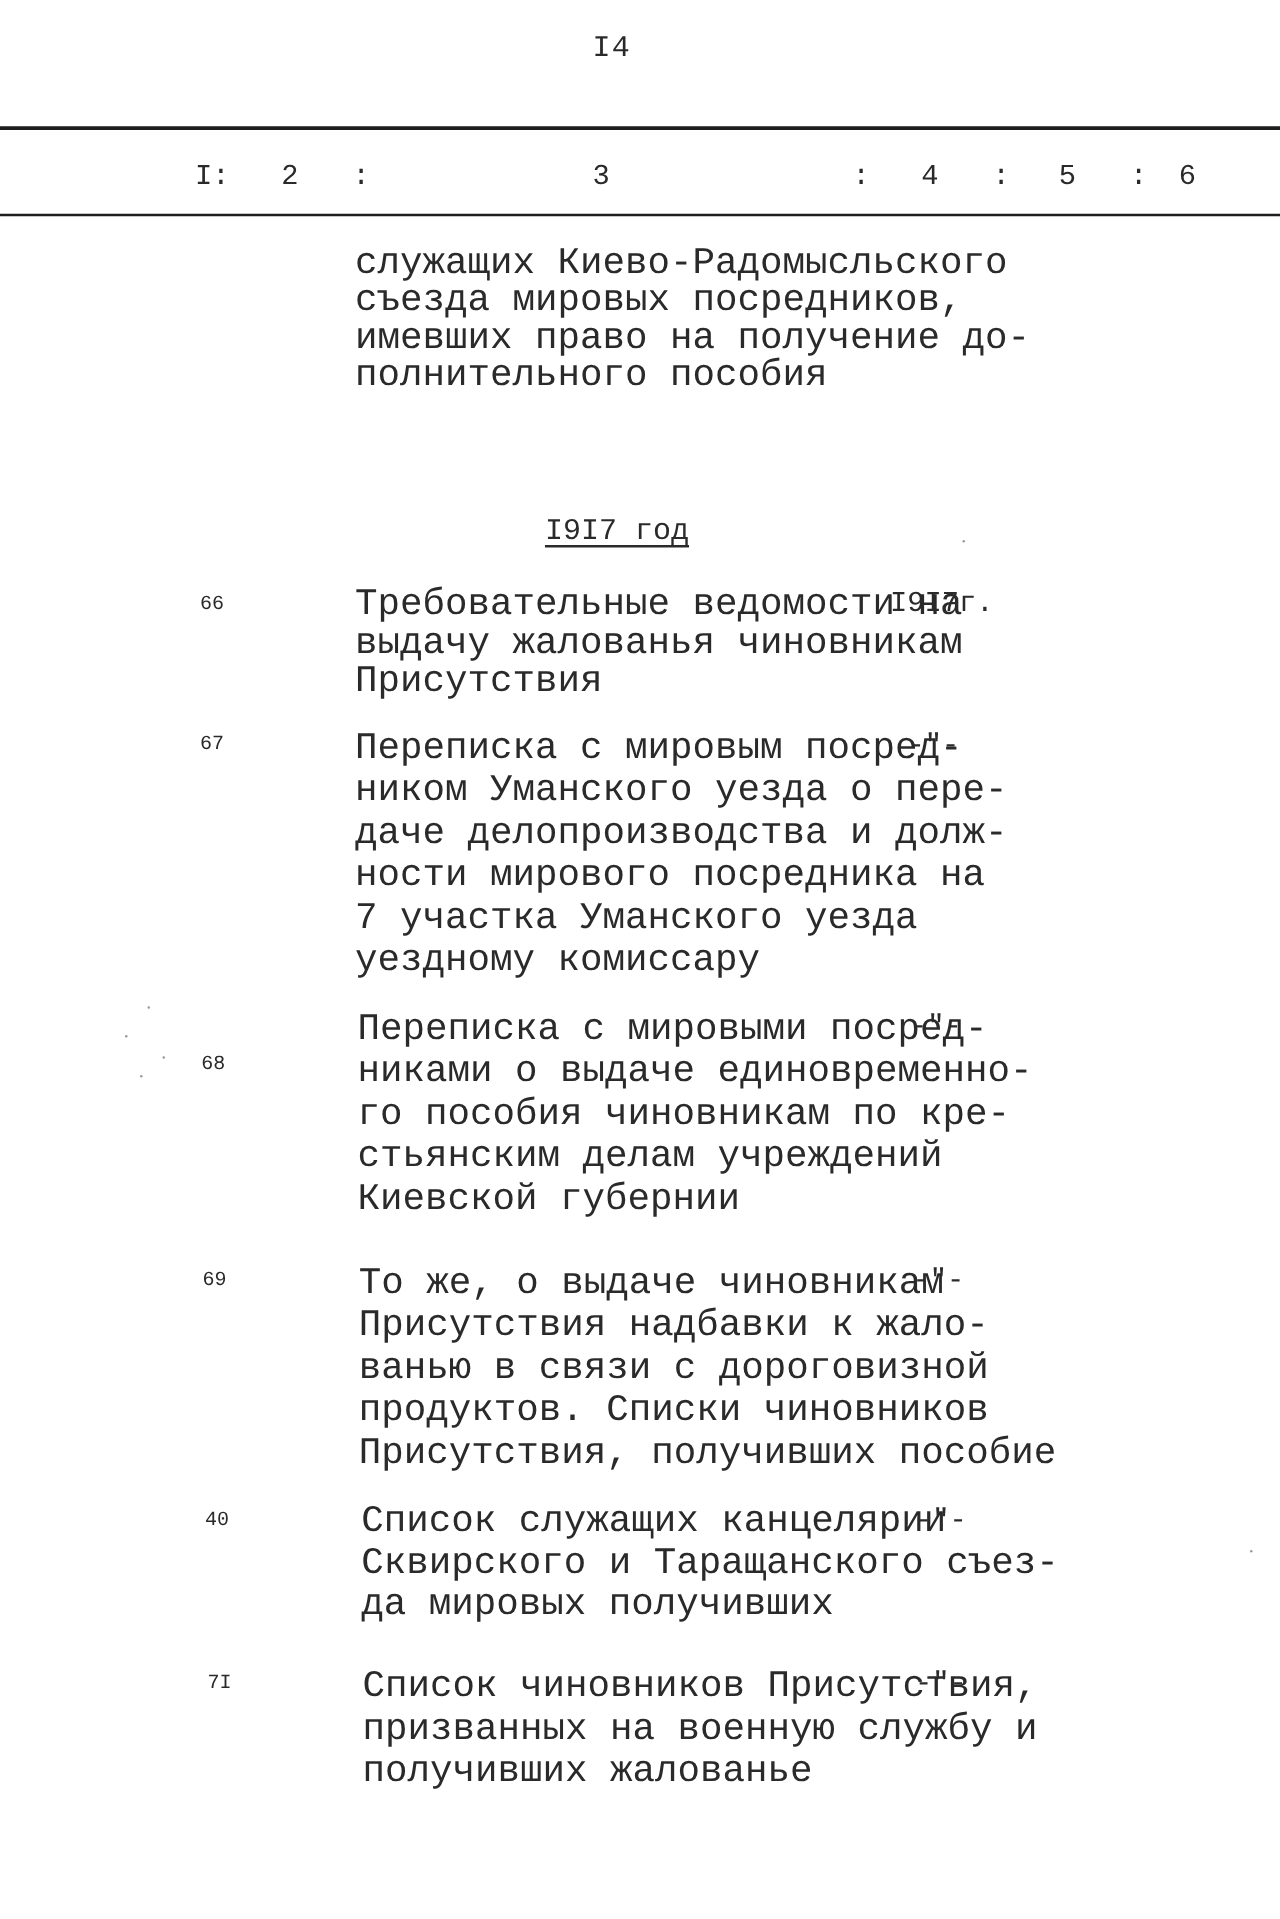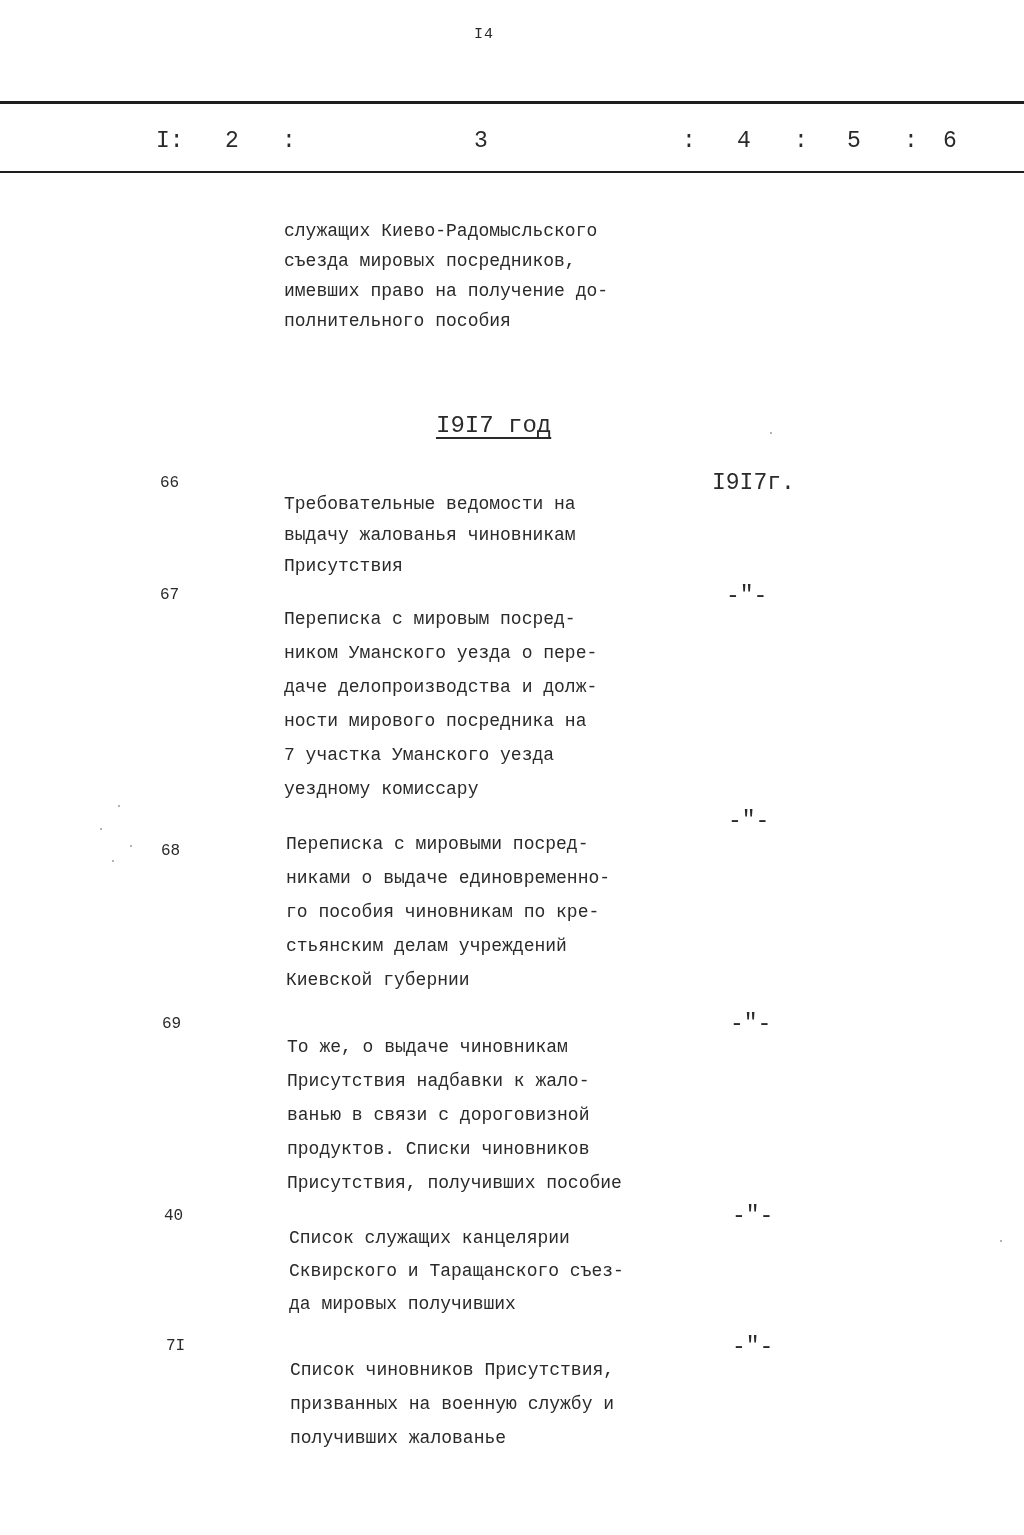--- a/index.html
+++ b/index.html
@@ -12,21 +12,21 @@
       height: 1535px;
       position: relative;
       overflow: hidden;
       font-family: "Liberation Mono", "DejaVu Sans Mono", monospace;
       color: #2a2a2a;
     }
     .page-number {
       position: absolute;
       top: 26px;
       left: 474px;
-      font-size: 15px;
+      font-size: 24px;
       letter-spacing: 1px;
     }
     .rule {
       position: absolute;
       left: 0;
       width: 1024px;
       background: #1e1e1e;
     }
     .rule.top { top: 101px; height: 3px; }
     .rule.bottom { top: 171px; height: 2px; }
@@ -35,24 +35,23 @@
       top: 128px;
       font-size: 23px;
     }
     .entry-num {
       position: absolute;
       font-size: 16px;
     }
     .entry-text {
       position: absolute;
       left: 284px;
-      font-size: 18px;
+      font-size: 30px;
       line-height: 34px;
       white-space: pre;
-      margin-top: 20px;
     }
     .entry-date {
       position: absolute;
       font-size: 23px;
     }
     .year-heading {
       position: absolute;
       top: 412px;
       left: 436px;
       font-size: 24px;

